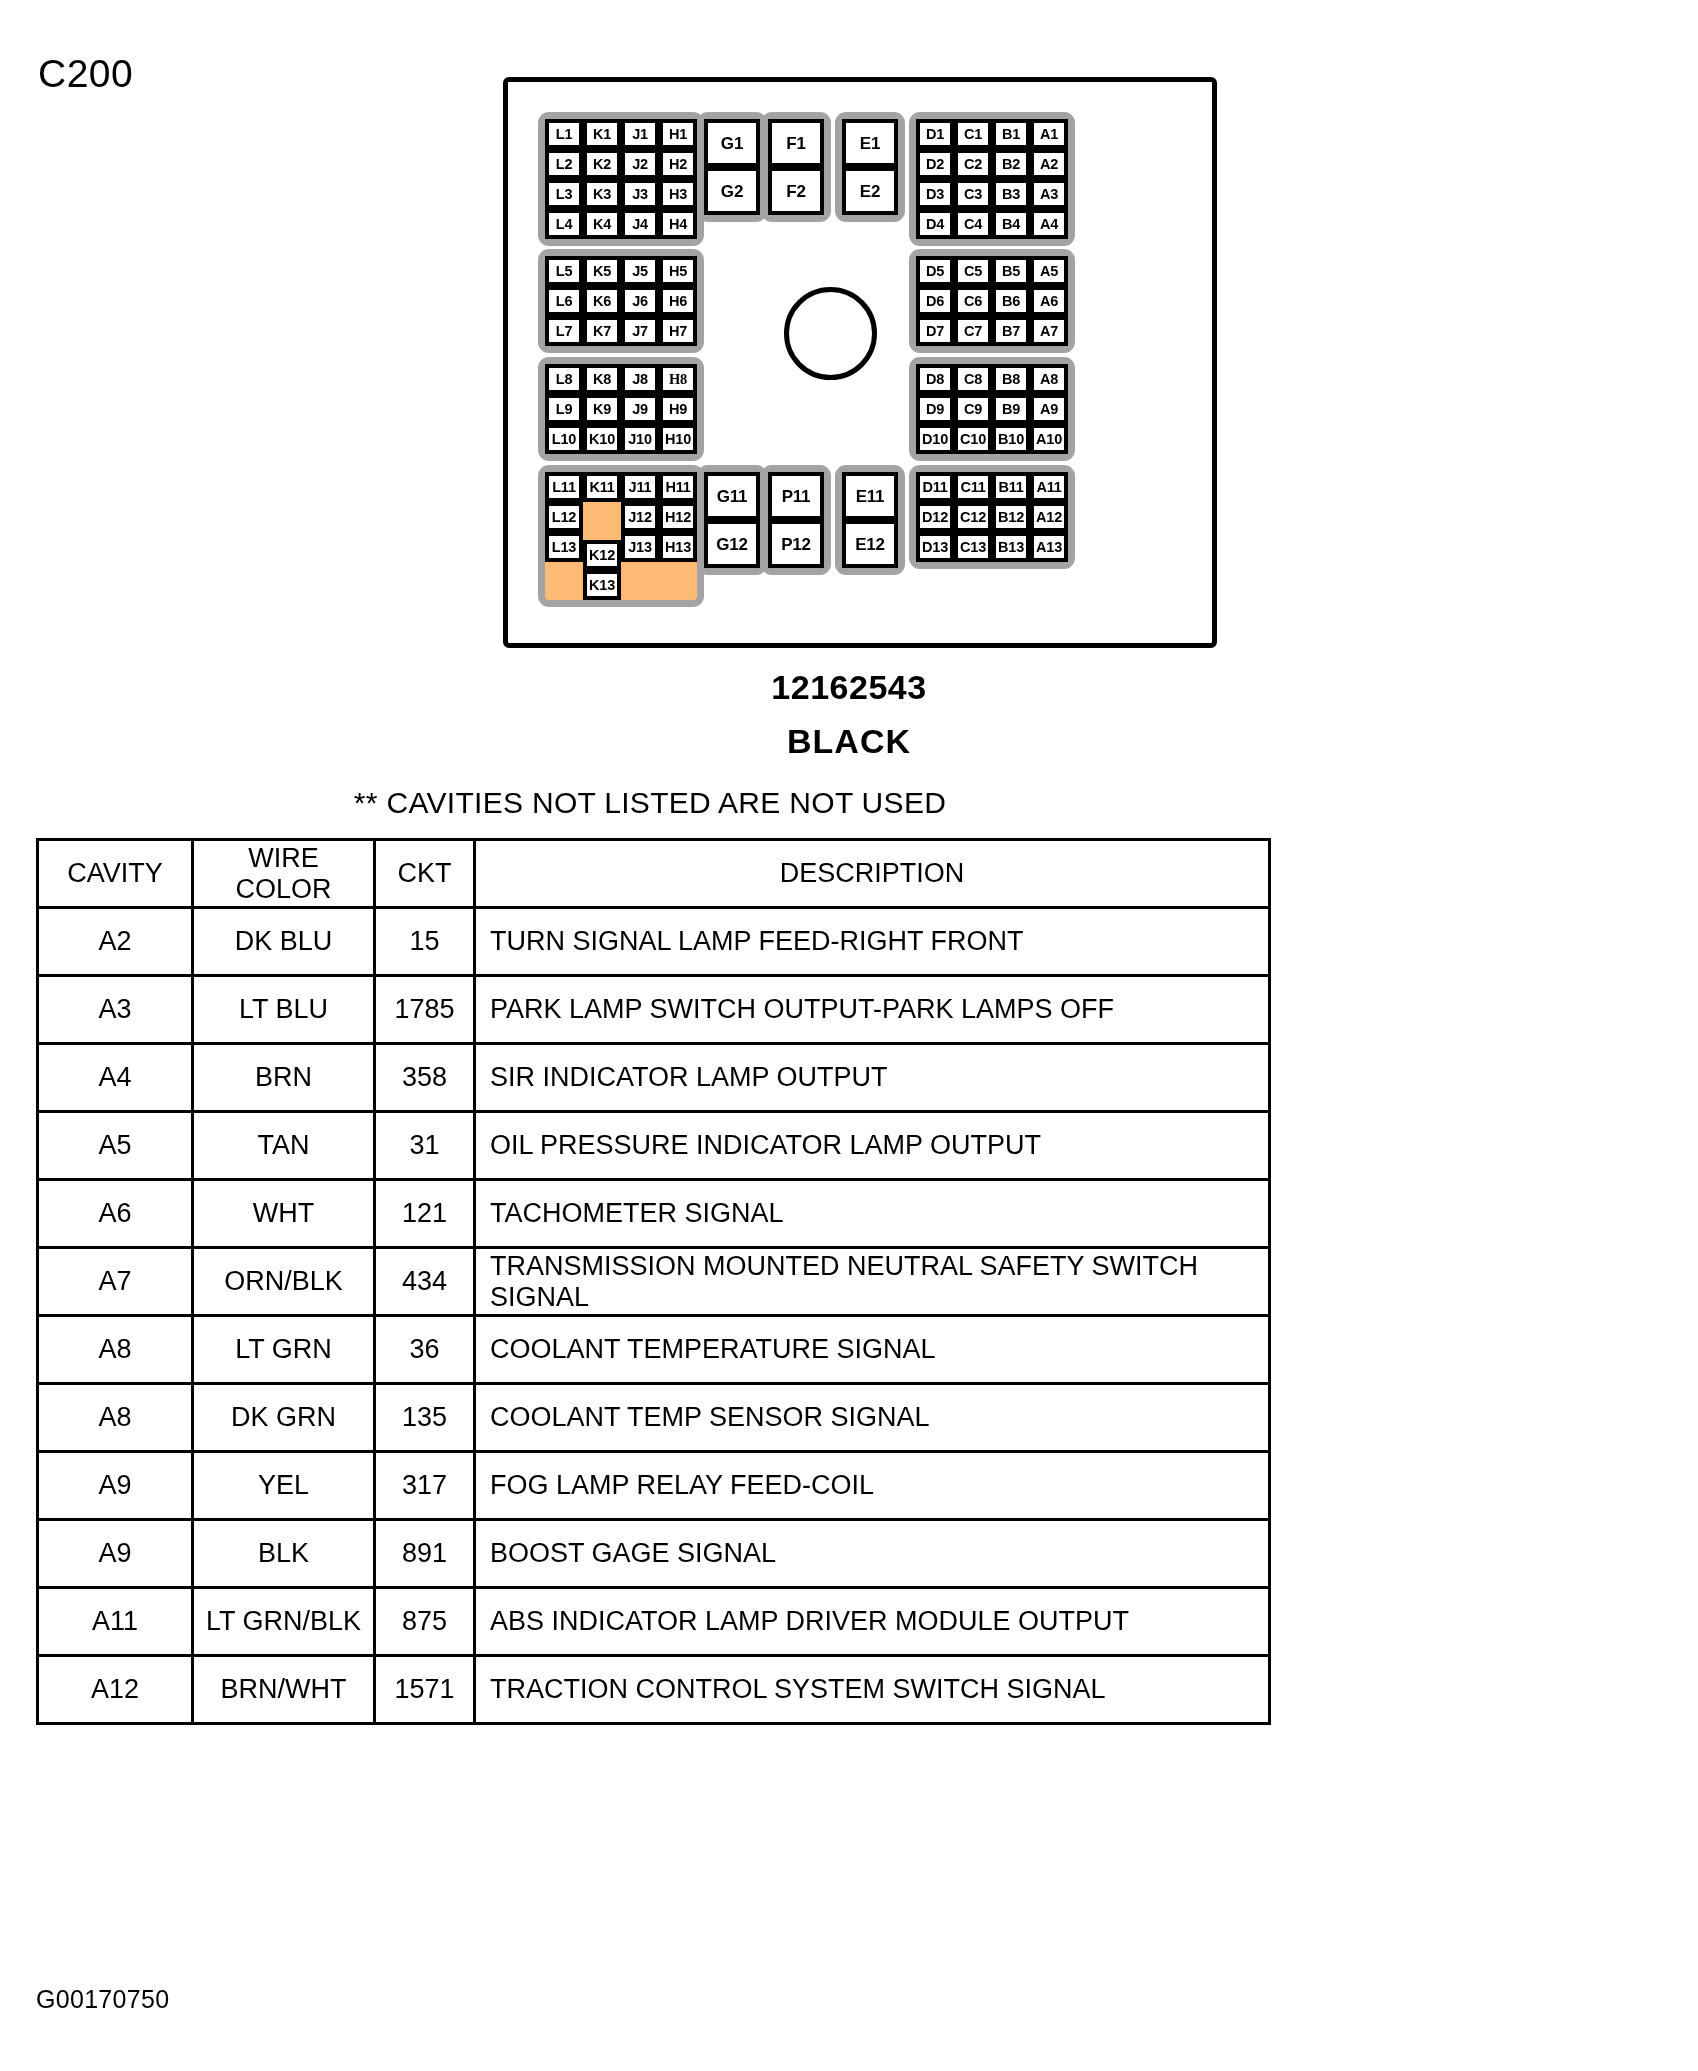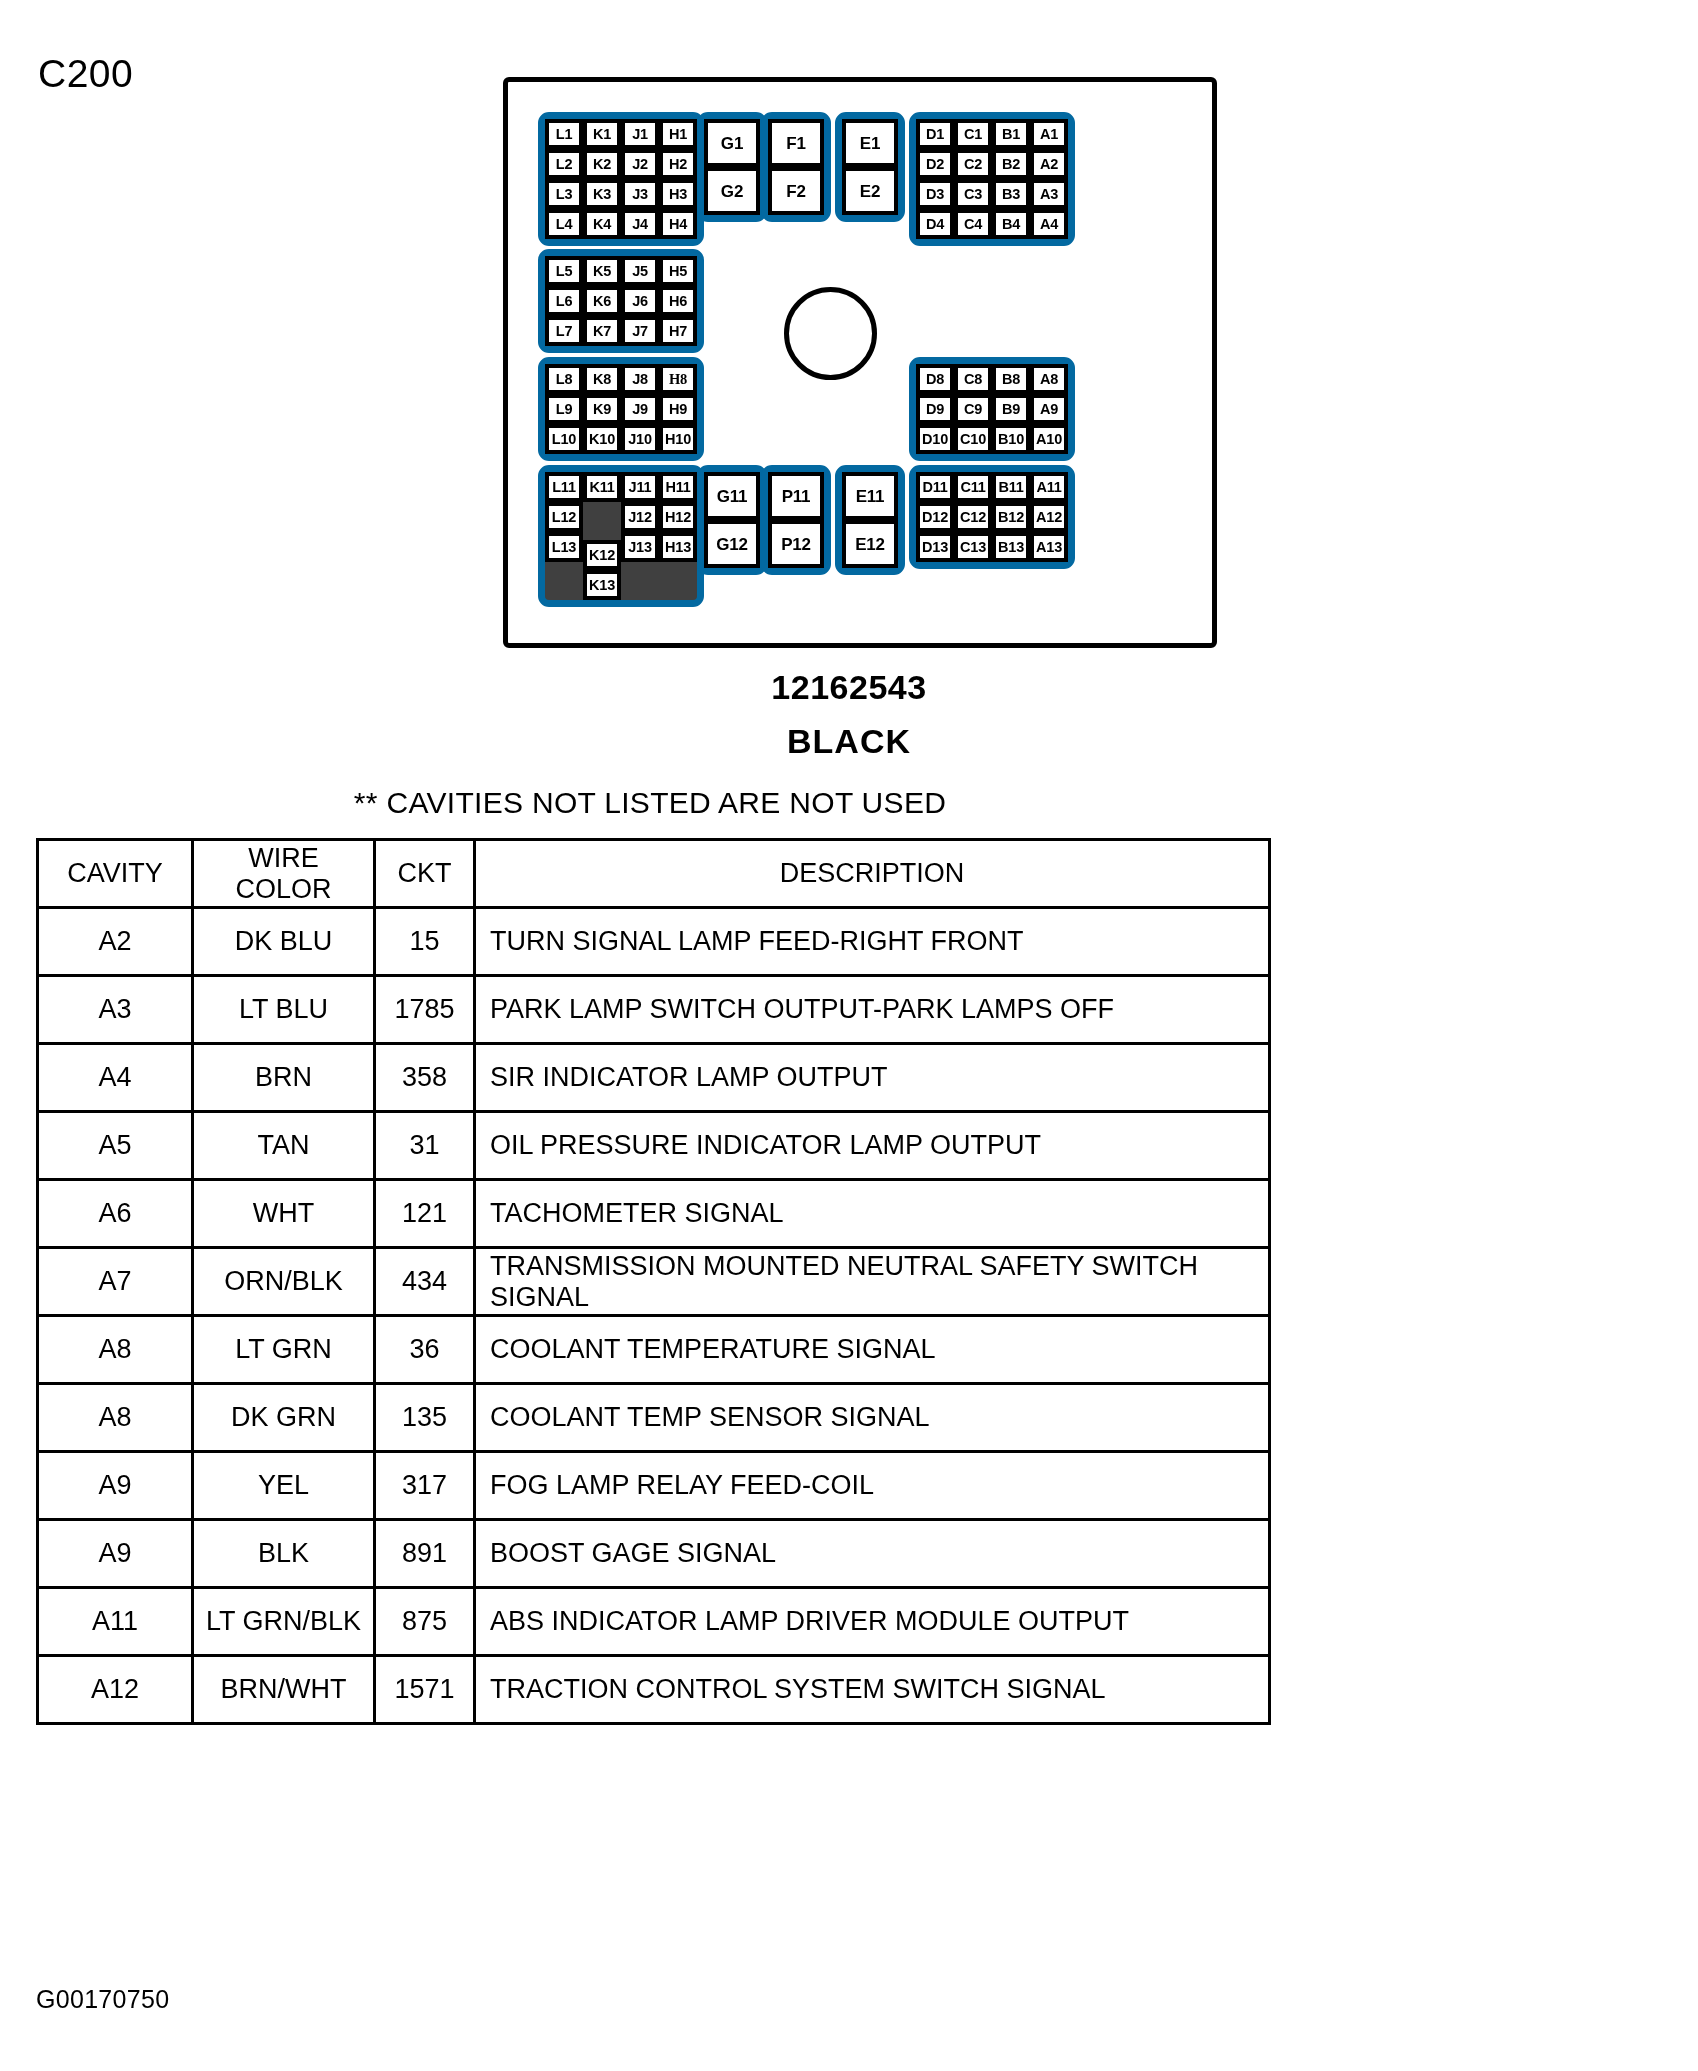--- a/index.html
+++ b/index.html
@@ -34,25 +34,25 @@
     top: 77px;
     width: 714px;
     height: 571px;
     border: 5px solid #000;
     border-radius: 6px;
     box-sizing: border-box;
   }
 
   .pin-block {
     position: absolute;
-    border: 7px solid #0369a1;
+    border: 7px solid #a3a3a3;
     border-radius: 11px;
     box-sizing: border-box;
     display: flex;
-    background: #404040;
+    background: #fdba74;
   }
   .pin-col {
     display: flex;
     flex-direction: column;
   }
   .pin {
     box-sizing: border-box;
     border: 4px solid #000;
     background: #fff;
     display: flex;
@@ -235,20 +235,42 @@
       </div>
       <div class="pin-col">
         <div class="pin" style="width: 38px; height: 30px;">J5</div>
         <div class="pin" style="width: 38px; height: 30px;">J6</div>
         <div class="pin" style="width: 38px; height: 30px;">J7</div>
       </div>
       <div class="pin-col">
         <div class="pin" style="width: 38px; height: 30px;">H5</div>
         <div class="pin" style="width: 38px; height: 30px;">H6</div>
         <div class="pin" style="width: 38px; height: 30px;">H7</div>
+      </div>
+    </div>
+    <div class="pin-block" style="left: 401px; top: 167px;">
+      <div class="pin-col">
+        <div class="pin" style="width: 38px; height: 30px;">D5</div>
+        <div class="pin" style="width: 38px; height: 30px;">D6</div>
+        <div class="pin" style="width: 38px; height: 30px;">D7</div>
+      </div>
+      <div class="pin-col">
+        <div class="pin" style="width: 38px; height: 30px;">C5</div>
+        <div class="pin" style="width: 38px; height: 30px;">C6</div>
+        <div class="pin" style="width: 38px; height: 30px;">C7</div>
+      </div>
+      <div class="pin-col">
+        <div class="pin" style="width: 38px; height: 30px;">B5</div>
+        <div class="pin" style="width: 38px; height: 30px;">B6</div>
+        <div class="pin" style="width: 38px; height: 30px;">B7</div>
+      </div>
+      <div class="pin-col">
+        <div class="pin" style="width: 38px; height: 30px;">A5</div>
+        <div class="pin" style="width: 38px; height: 30px;">A6</div>
+        <div class="pin" style="width: 38px; height: 30px;">A7</div>
       </div>
     </div>
     <div class="pin-block" style="left: 30px; top: 275px;">
       <div class="pin-col">
         <div class="pin" style="width: 38px; height: 30px;">L8</div>
         <div class="pin" style="width: 38px; height: 30px;">L9</div>
         <div class="pin" style="width: 38px; height: 30px;">L10</div>
       </div>
       <div class="pin-col">
         <div class="pin" style="width: 38px; height: 30px;">K8</div>

